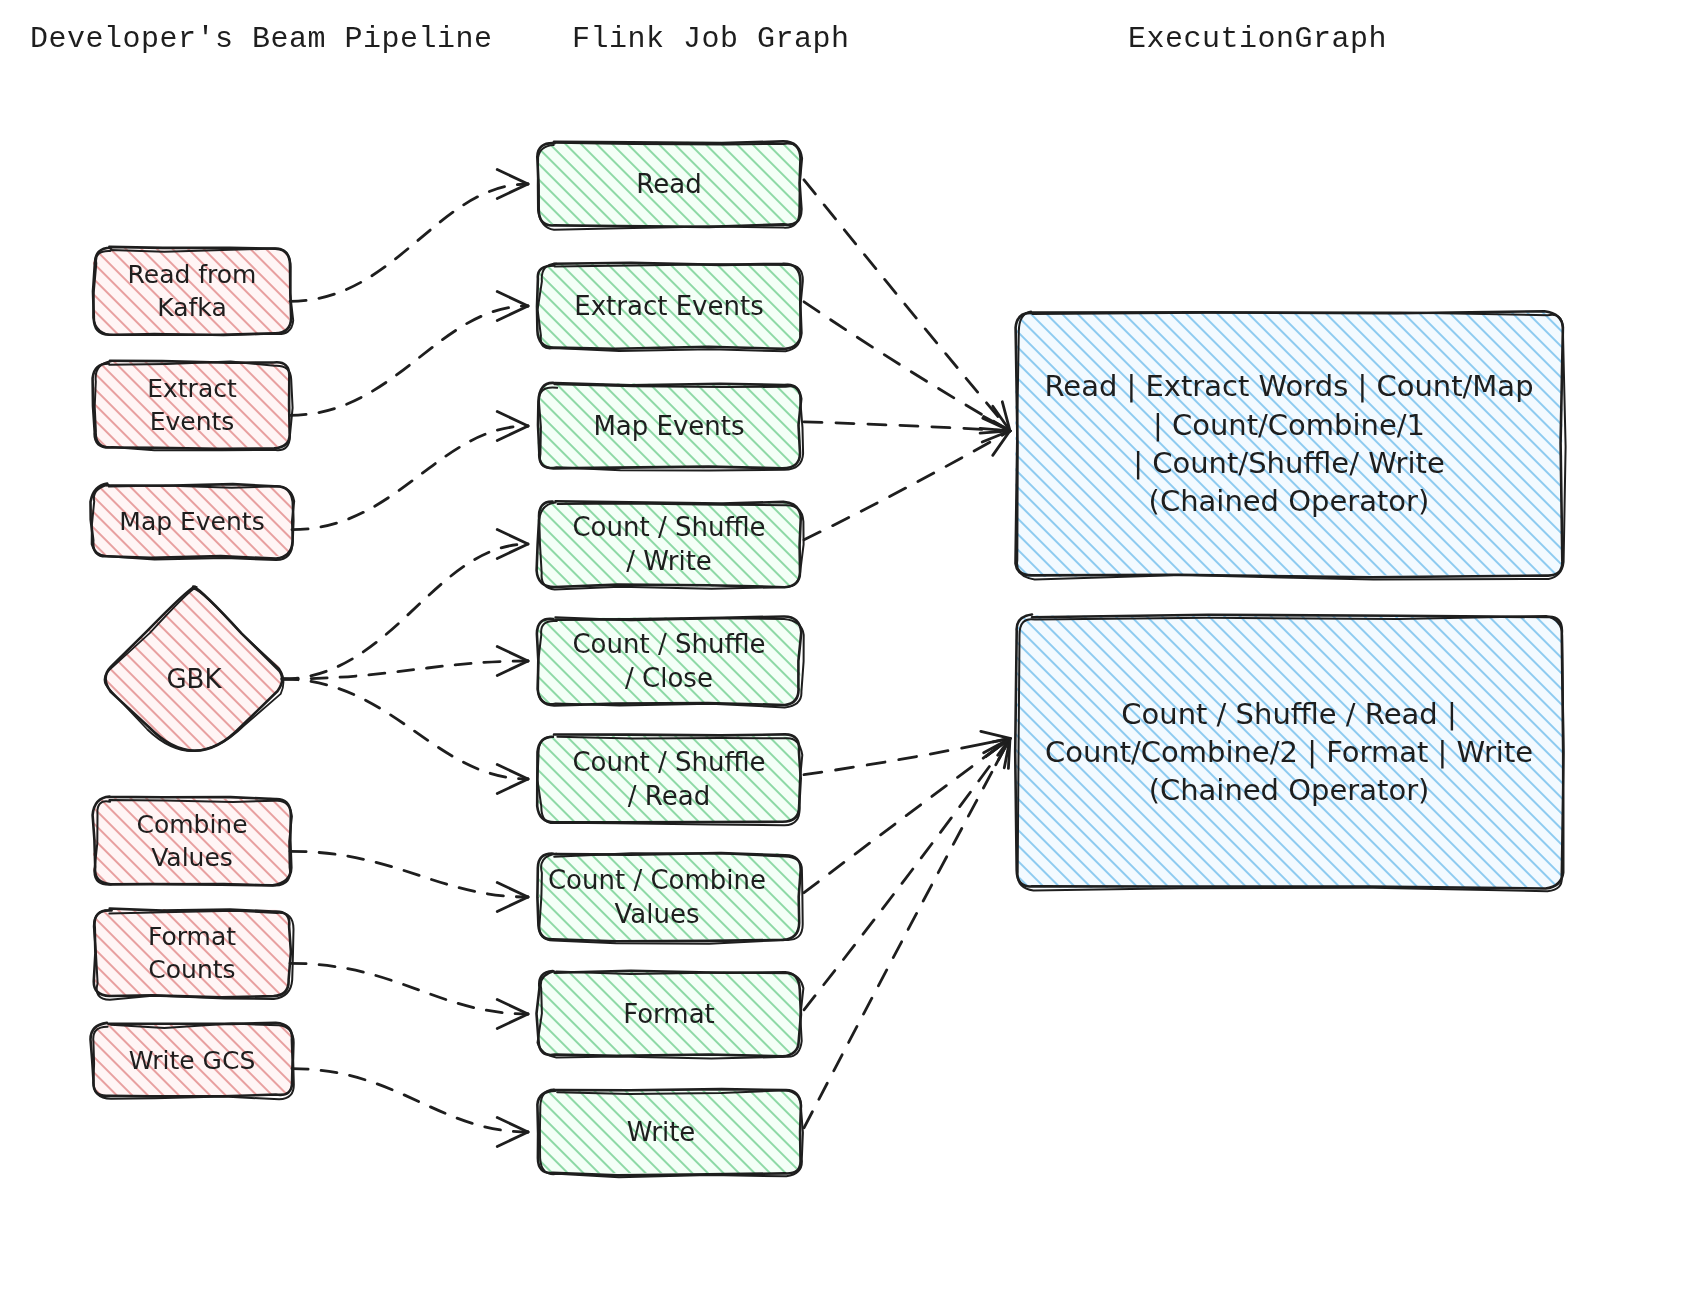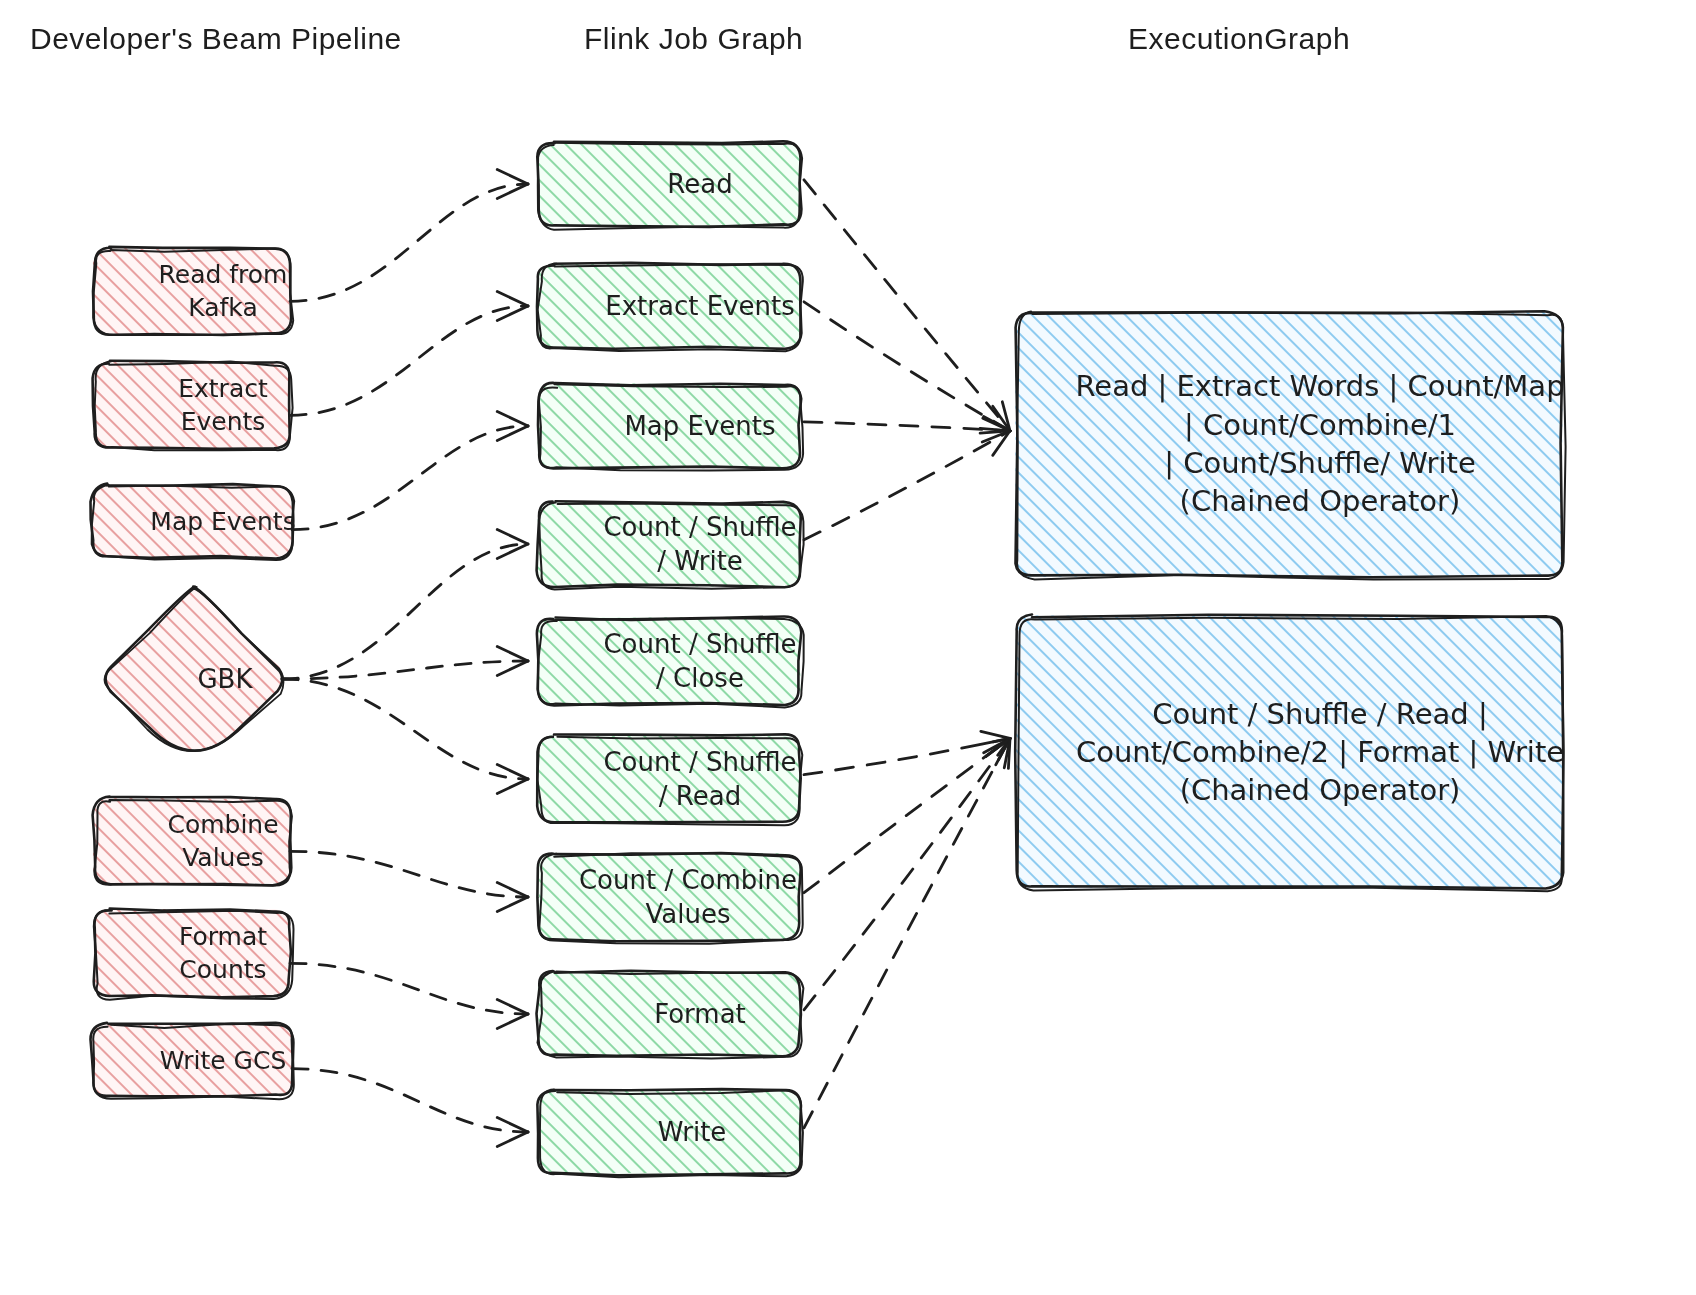--- a/index.html
+++ b/index.html
@@ -14,34 +14,33 @@
     background: #ffffff;
     font-family: "DejaVu Sans", sans-serif;
     overflow: hidden;
   }
   .col-title {
     position: absolute;
     font-size: 30px;
     color: #1e1e1e;
     white-space: nowrap;
     letter-spacing: 0.5px;
-    font-family: Liberation Sans, sans-serif;
+    font-family: Liberation Mono, monospace;
   }
   .node {
     position: absolute;
     box-sizing: border-box;
     display: flex;
     align-items: center;
     justify-content: center;
     text-align: center;
     color: #1e1e1e;
     line-height: 1.32;
     white-space: pre-line;
     z-index: 3;
-    margin-left: 31px;
   }
   .node .node-label { position: relative; z-index: 4; padding: 0 6px; }
   .node-beam { font-size: 25px; }
   .node-flink { font-size: 26px; }
   .node-exec  { font-size: 29px; border-radius: 7px; }
   .diamond-label {
     position: absolute;
     z-index: 4;
     font-size: 26px;
     color: #1e1e1e;
@@ -229,21 +228,21 @@
         </g>
         <path d="M 804,1127.8 Q 907,930.0182909196242 1010,738.4" fill="none" stroke="#1e1e1e" stroke-width="2.8" stroke-linecap="round" stroke-linejoin="round" stroke-dasharray="18 14"></path>
         <g>
           <line x1="1010" y1="738.4" x2="1008.3989526051224" y2="768.3572469903253" stroke="#1e1e1e" stroke-width="2.8" stroke-linecap="round"></line>
           <line x1="1010" y1="738.4" x2="985.8969984586296" y2="756.2618396783953" stroke="#1e1e1e" stroke-width="2.8" stroke-linecap="round"></line>
         </g>
       </g>
   </svg>
 
   <div class="col-title" style="left:30px; top:22px;">Developer's Beam Pipeline</div>
-  <div class="col-title" style="left:584px; top:22px;">Flink Job Graph</div>
+  <div class="col-title" style="left:572px; top:22px;">Flink Job Graph</div>
   <div class="col-title" style="left:1128px; top:22px;">ExecutionGraph</div>
 
   <div id="labels-layer">
       <div class="node node-beam" style="left: 94px; top: 248px; width: 196px; height: 86px;"><span class="node-label">Read from
 Kafka</span></div>
       <div class="node node-beam" style="left: 94px; top: 362px; width: 196px; height: 86px;"><span class="node-label">Extract
 Events</span></div>
       <div class="node node-beam" style="left: 92px; top: 485px; width: 200px; height: 72px;"><span class="node-label">Map Events</span></div>
       <div class="node" style="left: 100px; top: 585px; width: 188px; height: 188px;"><span class="diamond-label">GBK</span></div>
       <div class="node node-beam" style="left: 94px; top: 798px; width: 196px; height: 86px; text-align: center;"><span class="node-label">Combine

